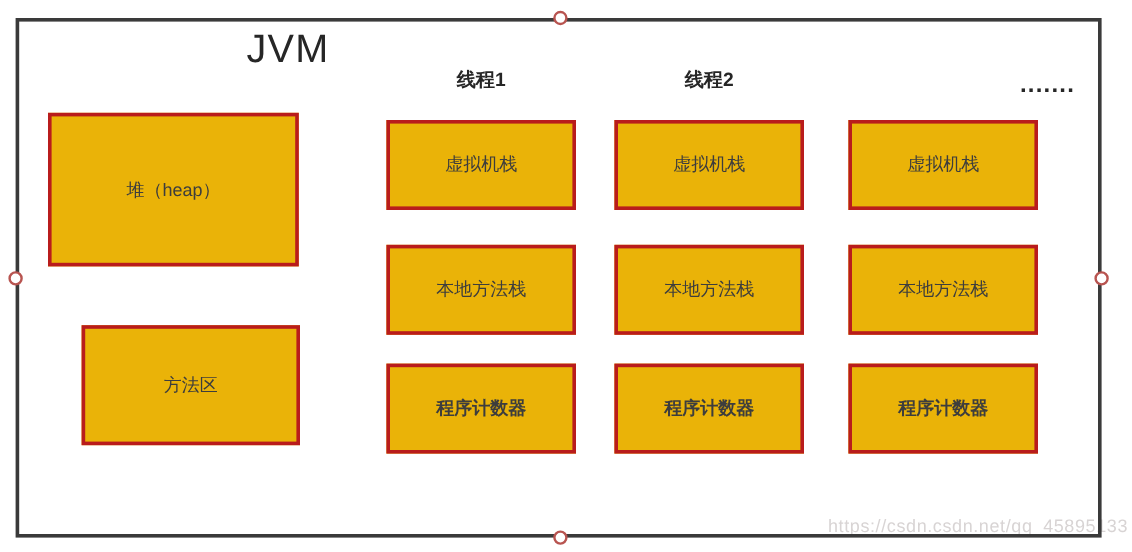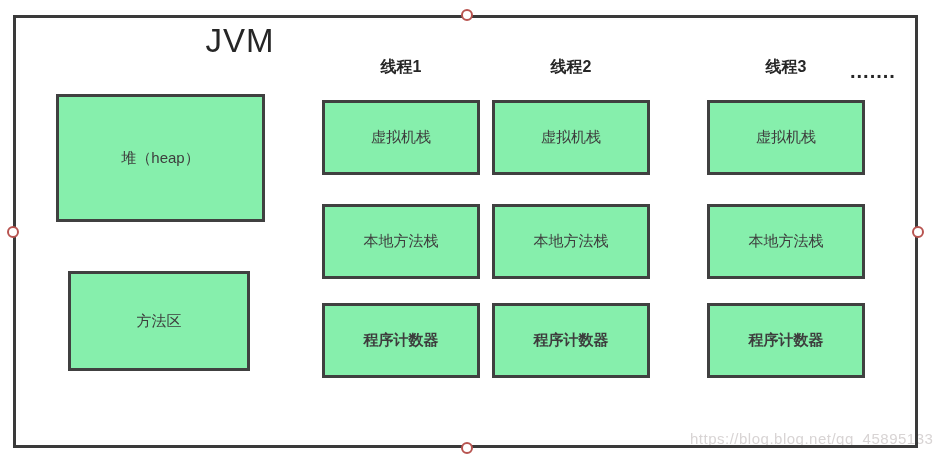--- a/index.html
+++ b/index.html
@@ -57,45 +57,45 @@
     width: 100px;
     text-align: center;
     font-size: 33px;
     font-weight: normal;
     color: #262626;
     letter-spacing: 1px;
   }
   .shape-box {
     position: absolute;
     box-sizing: border-box;
-    border: 3px solid #404040;
-    background: #86efac;
+    border: 3px solid #b91c1c;
+    background: #eab308;
     display: flex;
     align-items: center;
     justify-content: center;
   }
   .shape-label {
     font-size: 15px;
     color: #3d3d3d;
     white-space: nowrap;
   }
-  .heap-box   { left: 56px; top: 94px;  width: 209px; height: 128px; }
+  .heap-box   { left: 40px; top: 94px;  width: 209px; height: 128px; }
   .method-box { left: 68px; top: 271px; width: 182px; height: 100px; }
 
   .thread-header {
     position: absolute;
     top: 57px;
     height: 26px;
     text-align: center;
     font-size: 16px;
     font-weight: bold;
     color: #262626;
   }
   .col1 { left: 322px; width: 158px; }
-  .col2 { left: 492px; width: 158px; }
+  .col2 { left: 512px; width: 158px; }
   .col3 { left: 707px; width: 158px; }
   .row1 { top: 100px; height: 75px; }
   .row2 { top: 204px; height: 75px; }
   .row3 { top: 303px; height: 75px; font-weight: bold; }
 
   .ellipsis {
     position: absolute;
     left: 850px;
     top: 60px;
     width: 60px;
@@ -104,21 +104,21 @@
     color: #262626;
     letter-spacing: 1px;
     white-space: nowrap;
   }
 </style>
 </head>
 <body>
 
 <div class="page">
 
-  <div class="watermark">https://blog.blog.net/qq_45895133</div>
+  <div class="watermark">https://csdn.csdn.net/qq_45895133</div>
 
   <div class="outer-rect"></div>
 
   <div class="jvm-title">JVM</div>
 
   <div class="shape-box heap-box">
     <span class="shape-label">堆（heap）</span>
   </div>
   <div class="shape-box method-box">
     <span class="shape-label">方法区</span>
@@ -139,21 +139,20 @@
   <div class="shape-box col2 row1">
     <span class="shape-label">虚拟机栈</span>
   </div>
   <div class="shape-box col2 row2">
     <span class="shape-label">本地方法栈</span>
   </div>
   <div class="shape-box col2 row3">
     <span class="shape-label">程序计数器</span>
   </div>
 
-  <div class="thread-header col3">线程3</div>
   <div class="shape-box col3 row1">
     <span class="shape-label">虚拟机栈</span>
   </div>
   <div class="shape-box col3 row2">
     <span class="shape-label">本地方法栈</span>
   </div>
   <div class="shape-box col3 row3">
     <span class="shape-label">程序计数器</span>
   </div>
 

